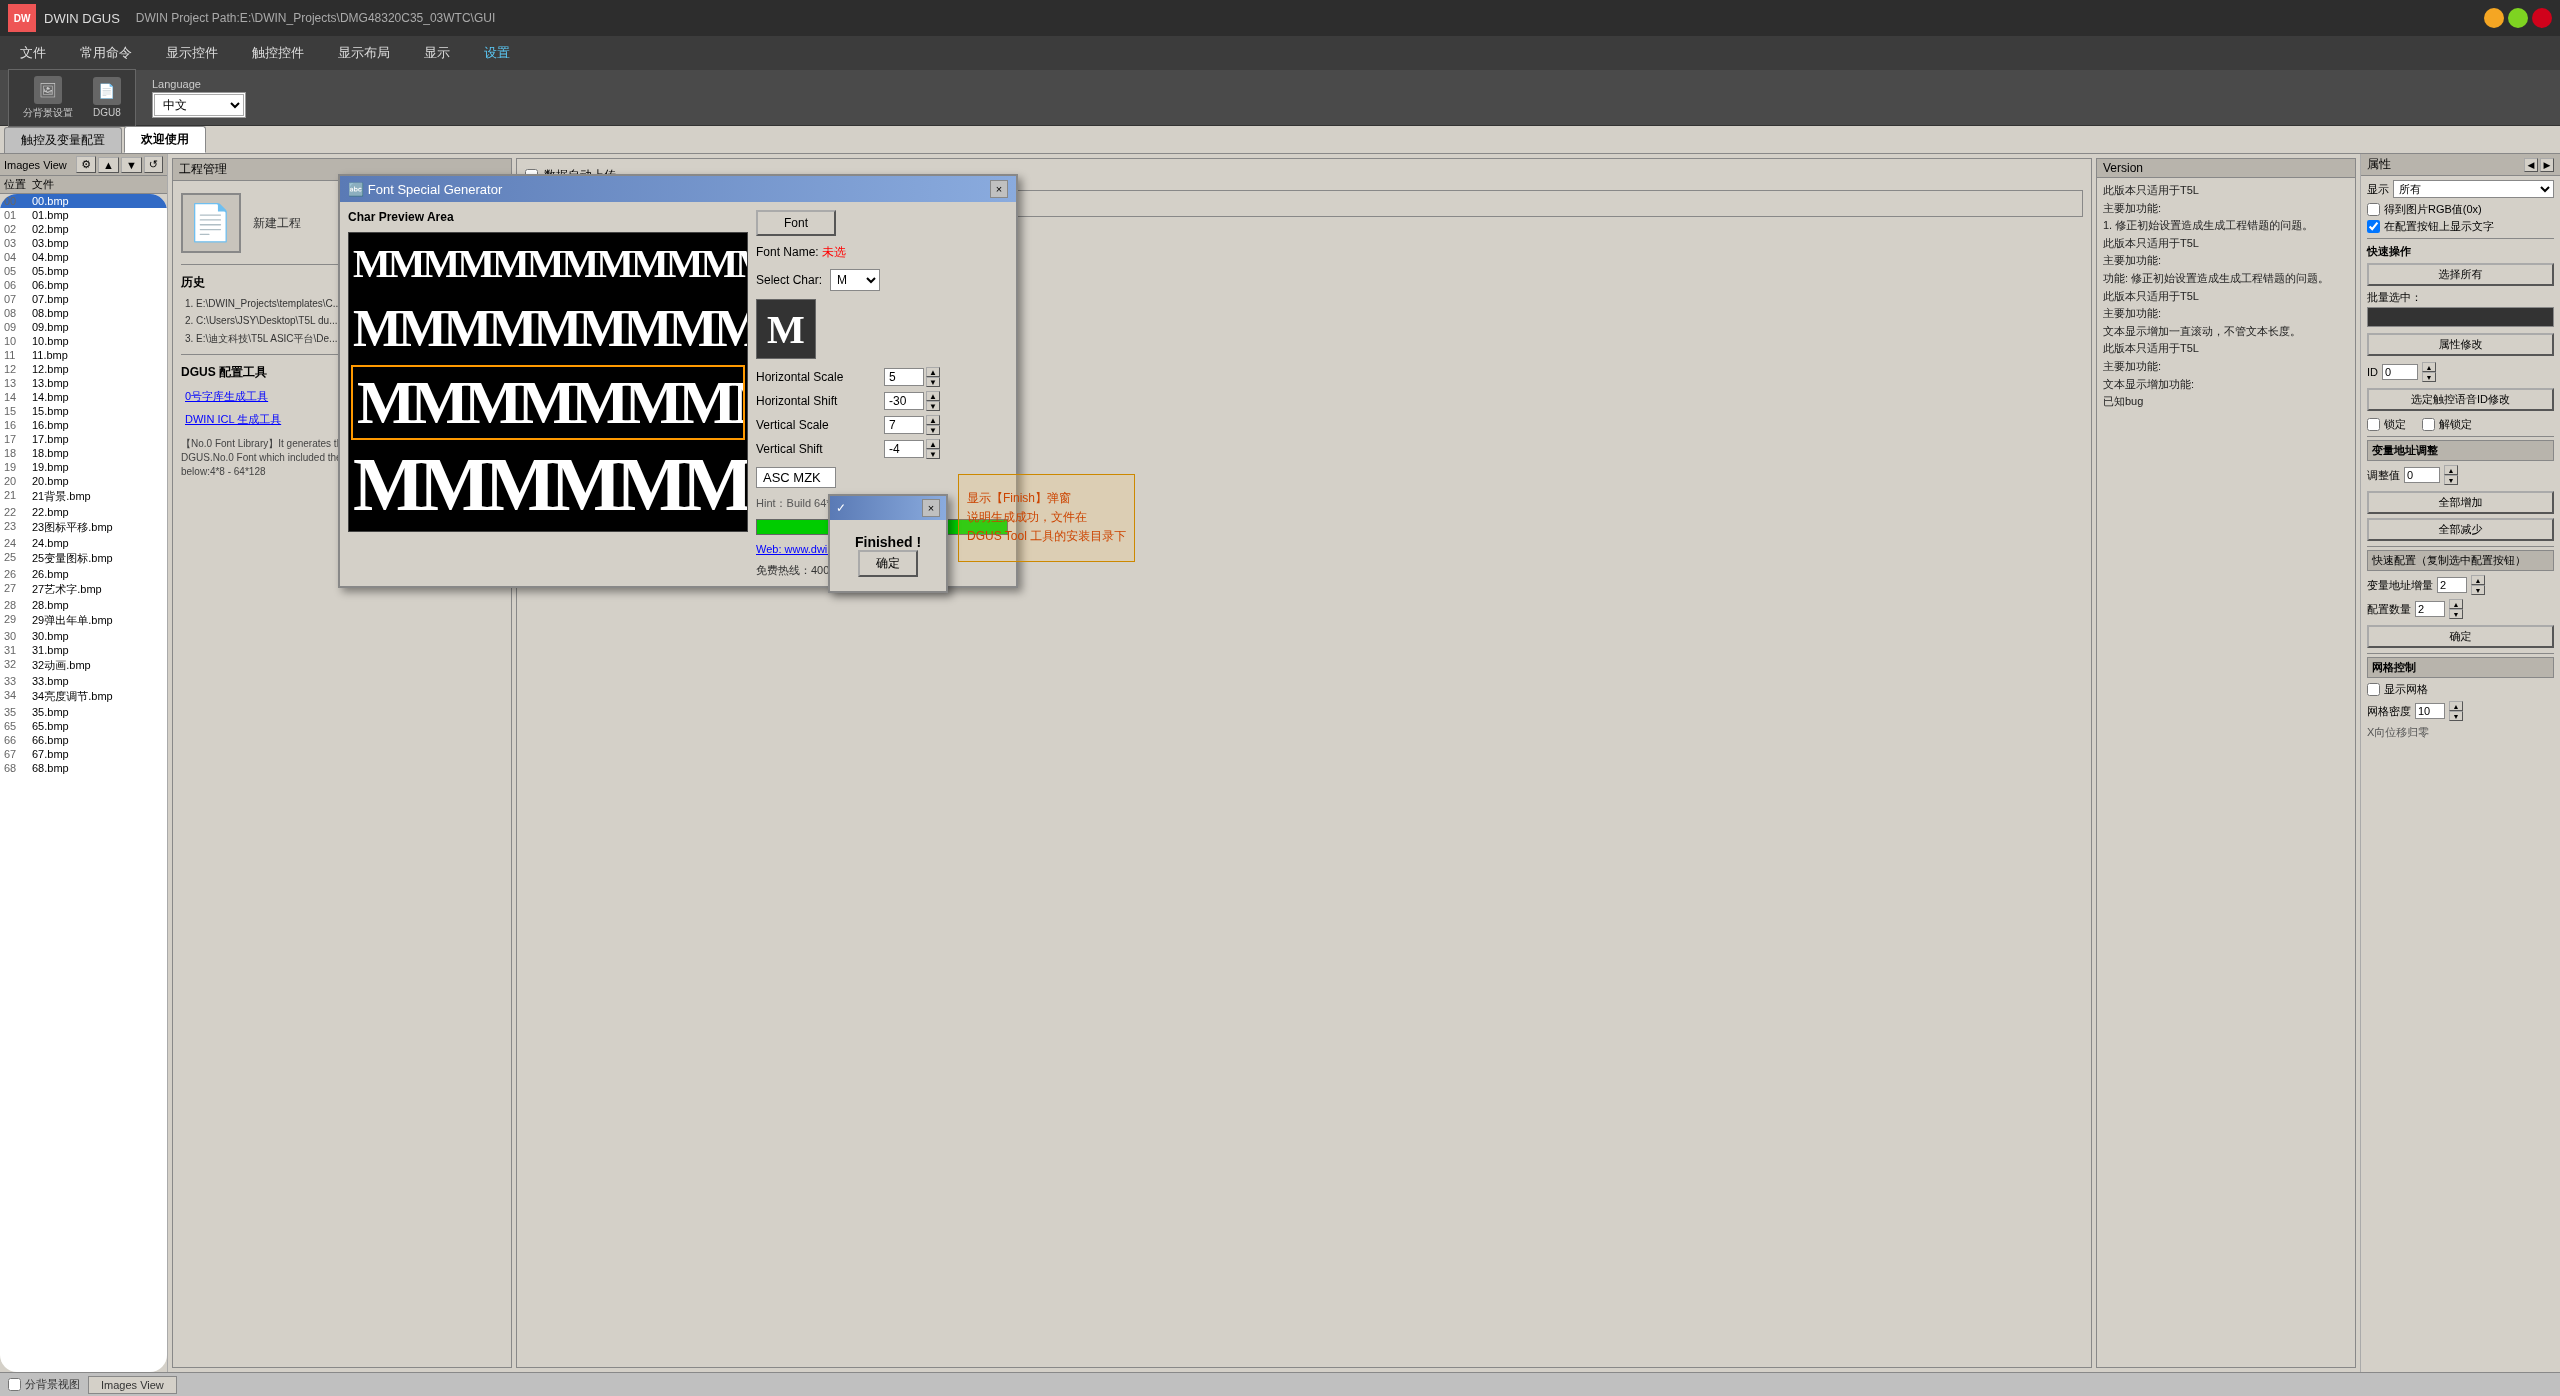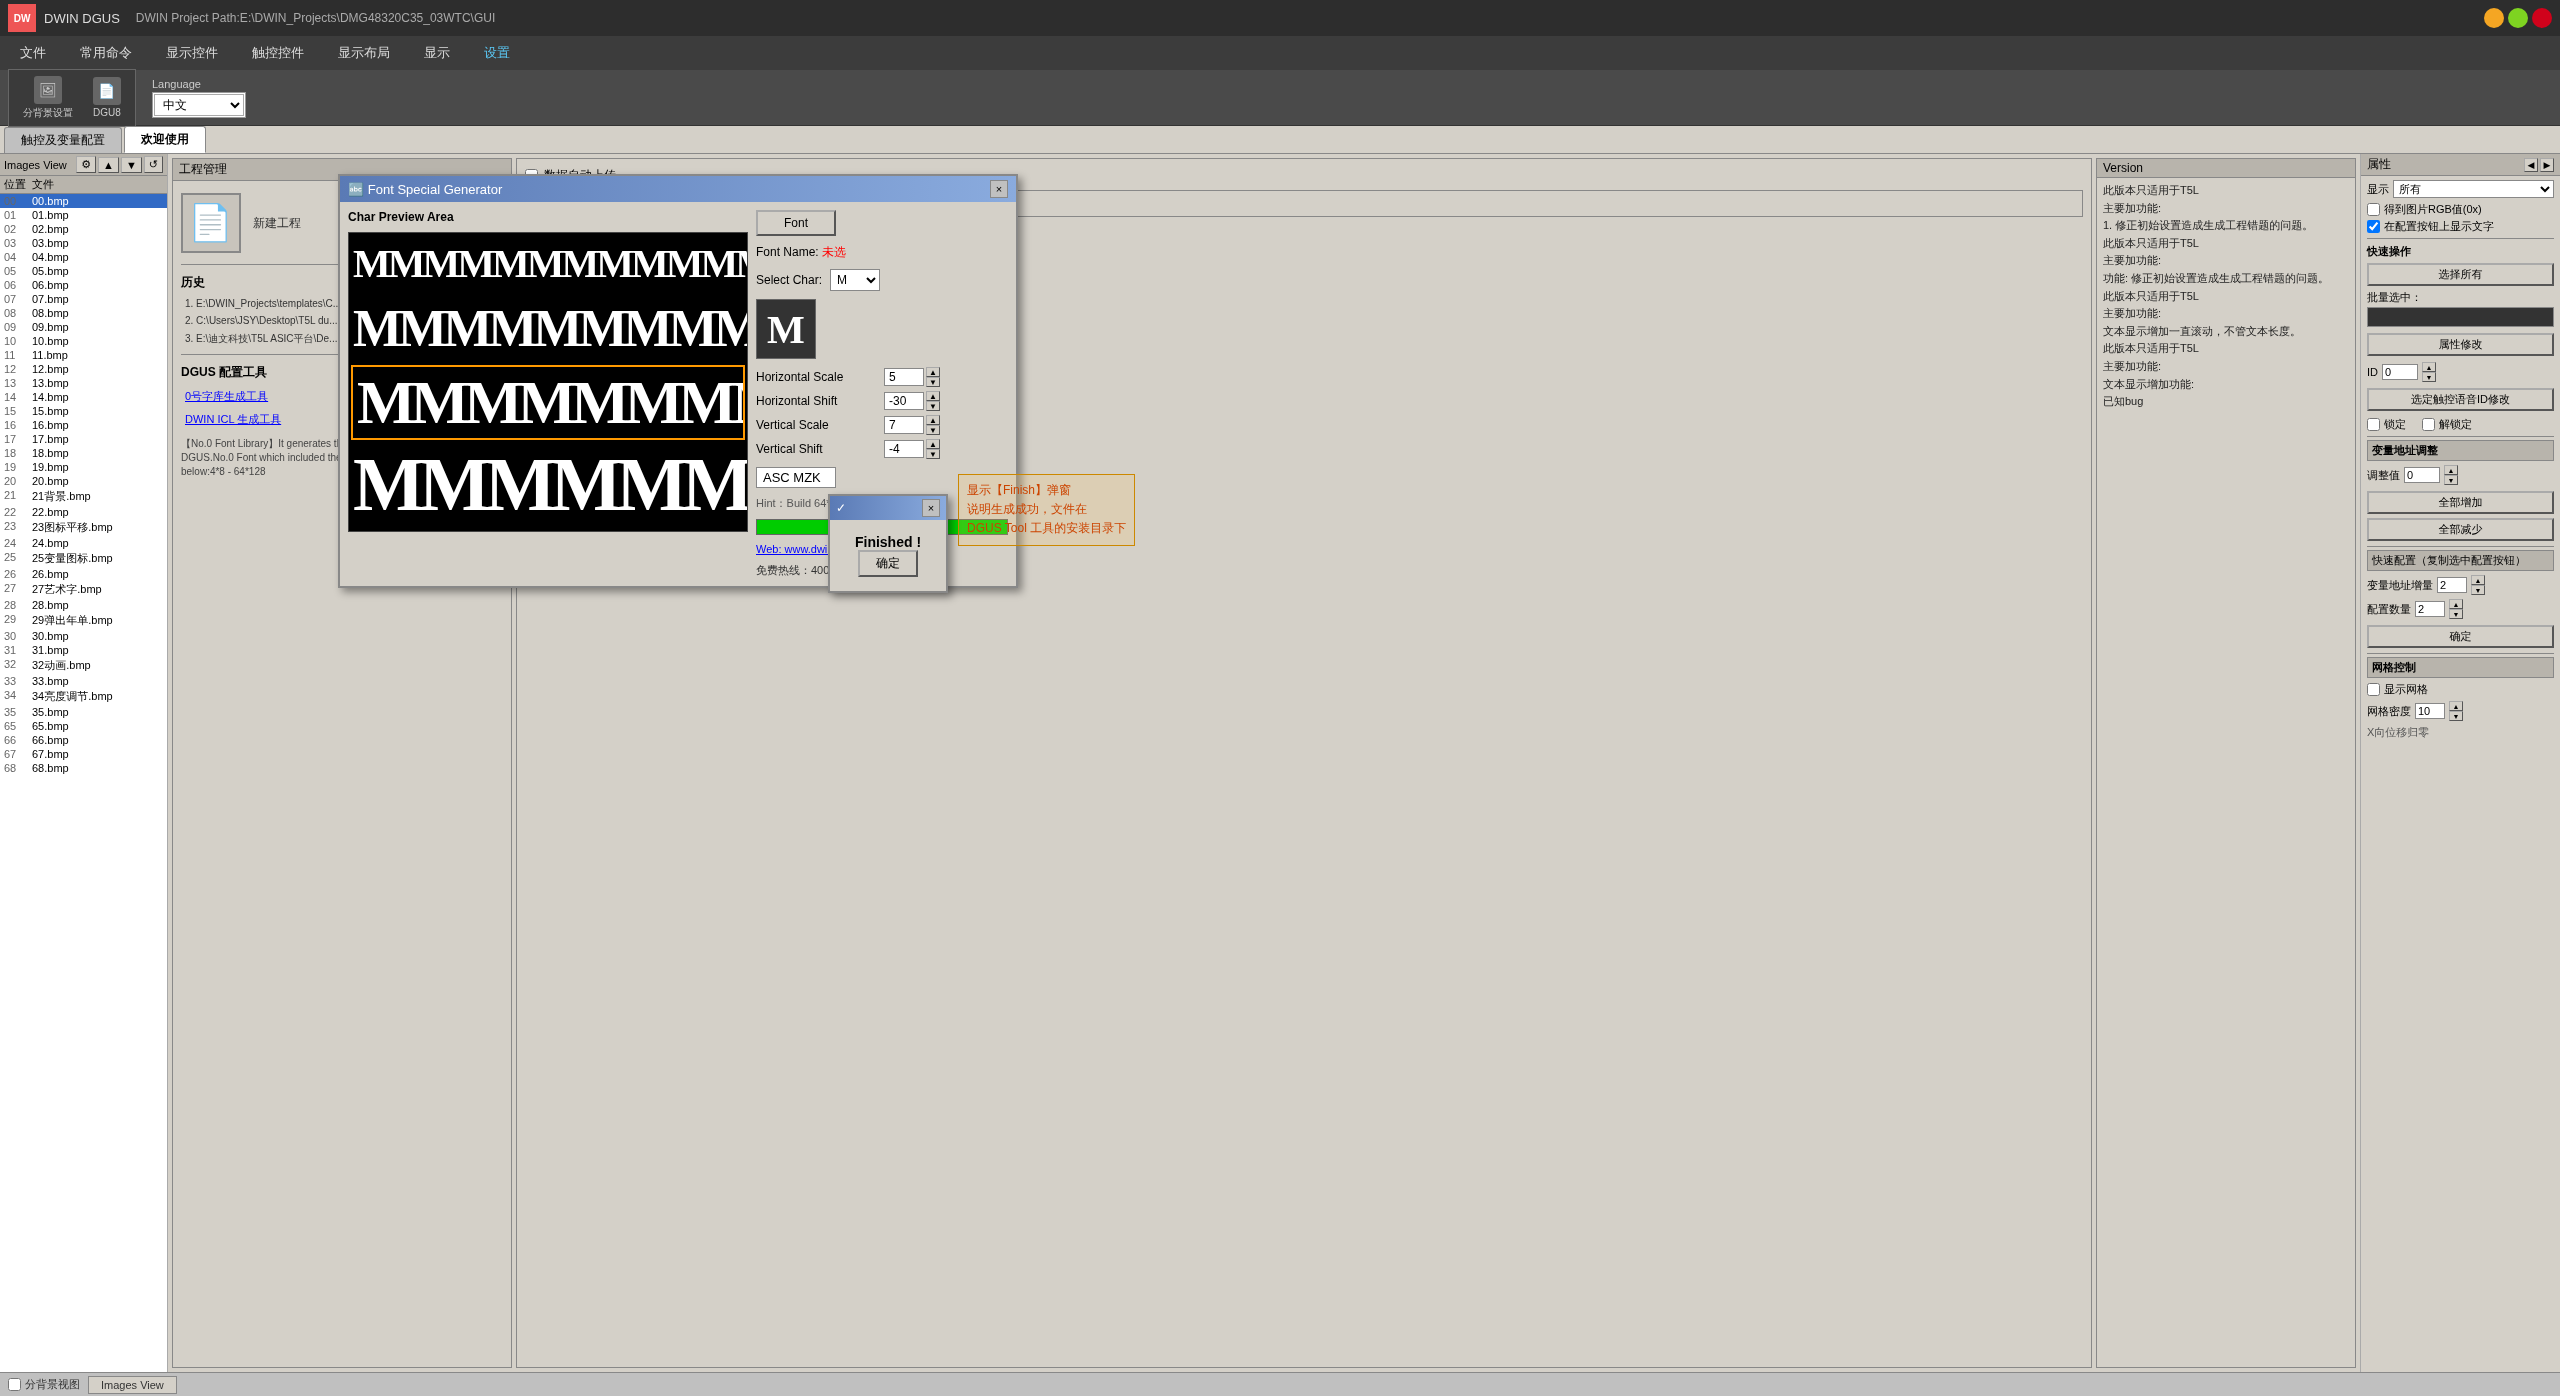--- a/index.html
+++ b/index.html
@@ -130,21 +130,21 @@
         <button class="iv-btn">⚙</button>
         <button class="iv-btn">▲</button>
         <button class="iv-btn">▼</button>
         <button class="iv-btn">↺</button>
       </div>
     </div>
     <div style="background:#b8b4ac; display:flex; padding:1px 4px; border-bottom:1px solid #888; font-size:11px;">
       <span style="width:28px;">位置</span>
       <span>文件</span>
     </div>
-    <div class="file-list" style="flex:1;overflow-y:auto;">
+    <div class="file-list" style="flex:1;overflow-y:auto;border-radius:17px;">
       <div class="file-row selected-dark">
           <span class="file-num">00</span>
           <span class="file-name">00.bmp</span>
         </div>
       <div class="file-row">
           <span class="file-num">01</span>
           <span class="file-name">01.bmp</span>
         </div>
       <div class="file-row">
           <span class="file-num">02</span>
@@ -469,21 +469,21 @@
       <div style="background:linear-gradient(to right, #5a7ab5, #8aabde); color:#fff; padding:3px 6px; display:flex; align-items:center; justify-content:space-between; font-size:12px;">
         <span>✓</span>
         <button style="background:#c0c0c0; border:1px solid #888; width:18px; height:18px; cursor:pointer; font-size:11px;">×</button>
       </div>
       <div style="padding:14px 8px; text-align:center;">
         <div style="font-size:14px; font-weight:bold; margin-bottom:0;">Finished !</div>
         <button style="background:#d4d0c8; border:2px outset #aaa; padding:3px 16px; cursor:pointer; font-size:12px;">确定</button>
       </div>
     </div>
 
-    <div style="position:absolute; top:320px; left:790px; background:rgba(255,200,100,0.2); border:1px solid #cc8800; padding:6px 8px; font-size:12px; color:#cc4400; z-index:250; max-width:220px; line-height:1.6;">
+    <div style="position:absolute; top:320px; left:790px; background:rgba(255,200,100,0.2); border:1px solid #cc8800; padding:14px 8px; font-size:12px; color:#cc4400; z-index:250; max-width:220px; line-height:1.6;">
       <span style="white-space:pre-line;">显示【Finish】弹窗
 说明生成成功，文件在
 DGUS Tool 工具的安装目录下</span>
     </div>
 
   </div>
 
   <div style="width:200px; background:#d4d0c8; border-left:1px solid #aaa; overflow-y:auto; padding:0;">
     <div class="attr-header">
       <span>属性</span>

